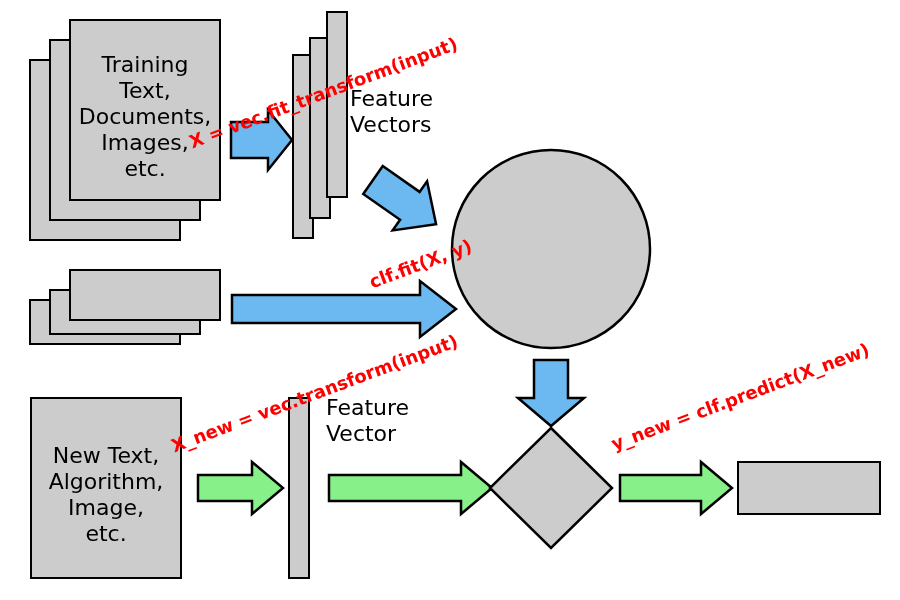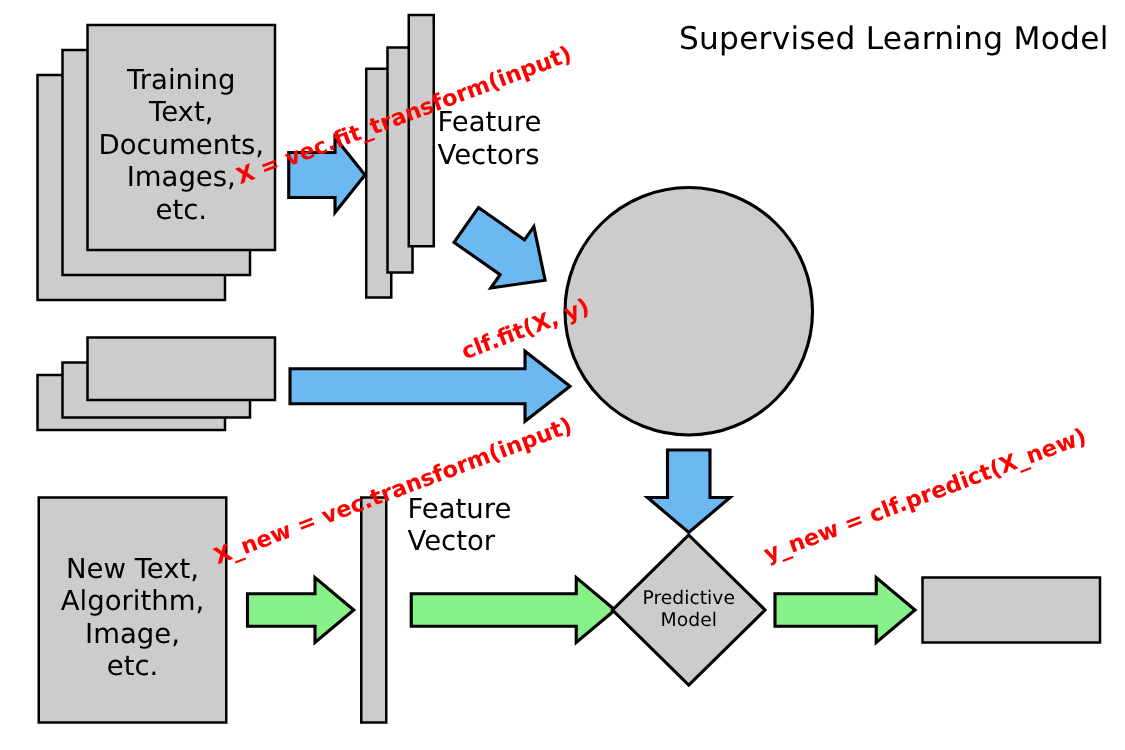--- a/index.html
+++ b/index.html
@@ -90,43 +90,40 @@
 
     <polygon points="329,475 461,475 461,462 492,488 461,514 461,501 329,501" fill="#88f088" stroke="#000000" stroke-width="2.5" stroke-linejoin="miter"></polygon>
 
     <polygon points="551,428 612,488 551,548 490,488" fill="#cccccc" stroke="#000000" stroke-width="2.5" stroke-linejoin="miter"></polygon>
 
     <polygon points="620,475 701,475 701,462 732,488 701,514 701,501 620,501" fill="#88f088" stroke="#000000" stroke-width="2.5" stroke-linejoin="miter"></polygon>
 
     <rect x="738" y="462" width="142" height="52" fill="#cccccc" stroke="#000000" stroke-width="2"></rect>
   </svg>
 
-  <div class="txt title-text" style="left:530px; top:16px; width:370px;">Supervised Learning Model</div>
 
   <div class="txt box-text" style="left:70px; top:52px; width:150px;">Training
 Text,
 Documents,
 Images,
 etc.</div>
 
   <div class="txt box-text" style="left:350px; top:86px; width:110px; text-align:left;">Feature
 Vectors</div>
 
 
 
   <div class="txt box-text" style="left:31px; top:443px; width:150px;">New Text,
 Algorithm,
 Image,
 etc.</div>
 
   <div class="txt box-text" style="left:326px; top:395px; width:110px; text-align:left;">Feature
 Vector</div>
 
-  <div class="txt small-text" style="left:496px; top:470px; width:110px;">Predictive
-Model</div>
 
 
   <div class="red-label" style="left:190px; top:132px; transform: rotate(-20.5deg);">X = vec.fit_transform(input)</div>
 
   <div class="red-label" style="left:370px; top:272px; transform: rotate(-20.5deg);">clf.fit(X, y)</div>
 
   <div class="red-label" style="left:172px; top:436px; transform: rotate(-20.5deg);">X_new = vec.transform(input)</div>
 
   <div class="red-label" style="left:612px; top:434px; transform: rotate(-20.5deg);">y_new = clf.predict(X_new)</div>
 

